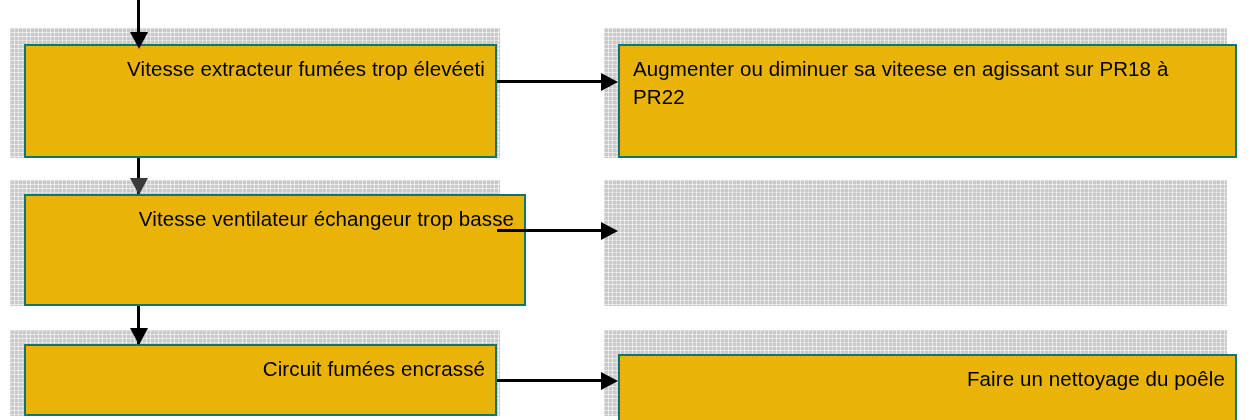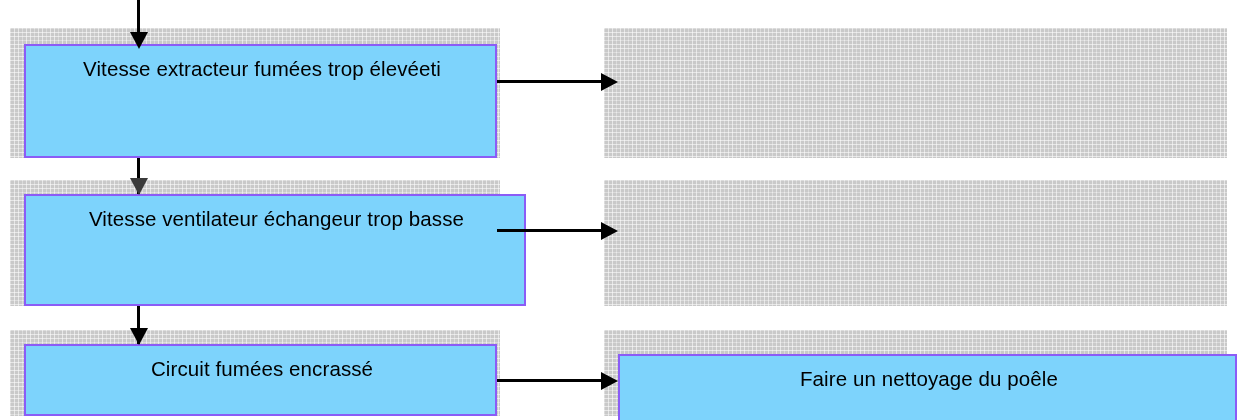--- a/index.html
+++ b/index.html
@@ -30,27 +30,27 @@
       linear-gradient(to right,  rgba(120,120,120,0.30) 1px, transparent 1px),
       linear-gradient(to bottom, rgba(120,120,120,0.30) 1px, transparent 1px);
     background-size: 4px 4px, 4px 4px, 12px 12px, 12px 12px;
     background-position: 0 0, 0 0, 0 0, 0 0;
     z-index: 1;
   }
 
   
   .node {
     position: absolute;
-    background: #7dd3fc;
-    border: 2px solid #8b5cf6;
+    background: #eab308;
+    border: 2px solid #0f766e;
     box-sizing: border-box;
     z-index: 3;
     display: flex;
     align-items: flex-start;
-    justify-content: center;
+    justify-content: flex-end;
   }
   .node-label {
     display: block;
     font-size: 20.5px;
     line-height: 1.36;
     color: #000000;
     letter-spacing: 0.1px;
     white-space: pre-line;
     padding: 9px 10px 0 13px;
   }
@@ -90,20 +90,23 @@
 
   <div class="conn conn-v" style="left:137px; top:0px; width:3px; height:40px;"></div>
   <div class="arrowhead arrow-down" style="left:130px; top:32px;"></div>
 
   <div class="shadow" style="left:10px; top:28px; width:490px; height:130px;"></div>
   <div class="node" style="left:24px; top:44px; width:473px; height:114px;">
     <span class="node-label">Vitesse extracteur fumées trop élevéeti</span>
   </div>
 
   <div class="shadow" style="left:604px; top:28px; width:623px; height:130px;"></div>
+  <div class="node" style="left:618px; top:44px; width:619px; height:114px;">
+    <span class="node-label">Augmenter ou diminuer sa viteese en agissant sur PR18 à PR22</span>
+  </div>
 
   <div class="conn conn-h" style="left:497px; top:80px; width:110px; height:3px;"></div>
   <div class="arrowhead arrow-right" style="left:601px; top:73px;"></div>
 
   <div class="conn conn-v" style="left:137px; top:158px; width:3px; height:36px;"></div>
   <div class="arrowhead arrow-down on-shadow" style="left:130px; top:178px;"></div>
 
   <div class="shadow" style="left:10px; top:180px; width:490px; height:126px;"></div>
   <div class="node" style="left:24px; top:194px; width:502px; height:112px;">
     <span class="node-label">Vitesse ventilateur échangeur trop basse</span>

